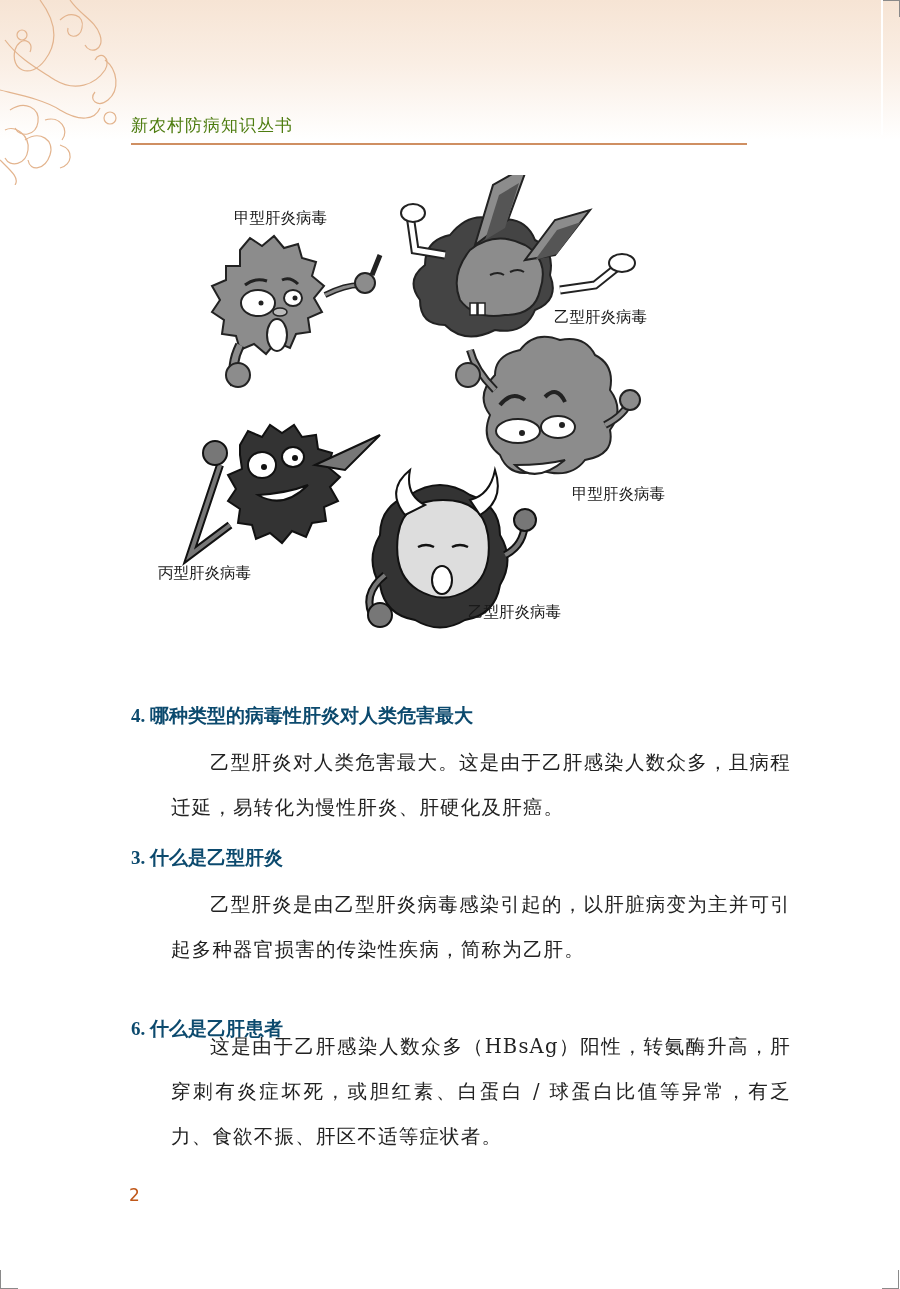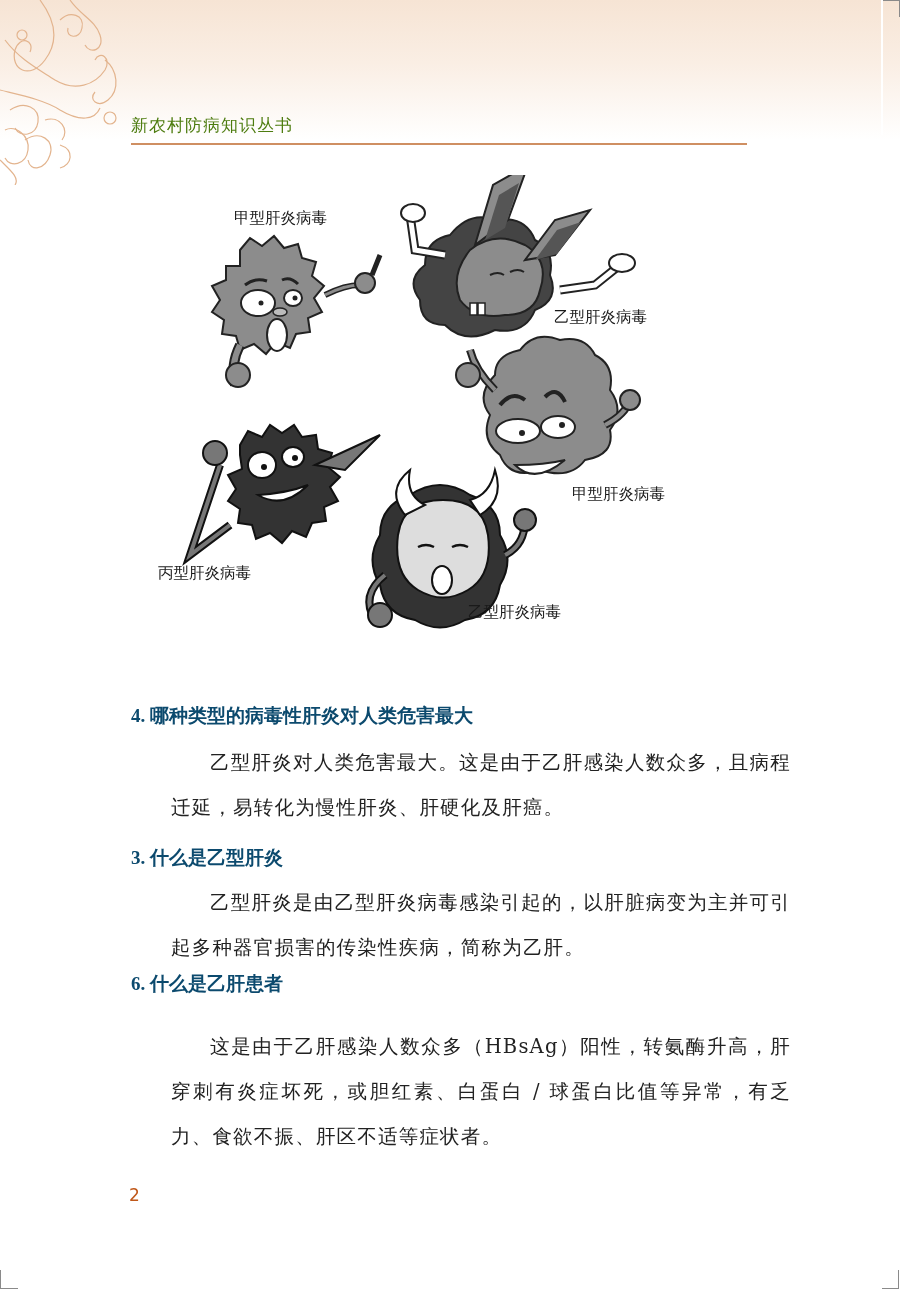--- a/index.html
+++ b/index.html
@@ -169,18 +169,18 @@
   <div class="virus-label" style="left:404px;top:132px;">乙型肝炎病毒</div>
   <div class="virus-label" style="left:8px;top:388px;">丙型肝炎病毒</div>
   <div class="virus-label" style="left:422px;top:309px;">甲型肝炎病毒</div>
   <div class="virus-label" style="left:318px;top:427px;">乙型肝炎病毒</div>
 </div>
 
 <div class="section-heading" style="top:703px;">4. 哪种类型的病毒性肝炎对人类危害最大</div>
 <div class="paragraph" style="top:740px;">乙型肝炎对人类危害最大。这是由于乙肝感染人数众多，且病程迁延，易转化为慢性肝炎、肝硬化及肝癌。</div>
 
 <div class="section-heading" style="top:845px;">3. 什么是乙型肝炎</div>
-<div class="paragraph" style="top:882px;font-family:Liberation Mono, monospace;">乙型肝炎是由乙型肝炎病毒感染引起的，以肝脏病变为主并可引起多种器官损害的传染性疾病，简称为乙肝。</div>
+<div class="paragraph" style="top:882px;">乙型肝炎是由乙型肝炎病毒感染引起的，以肝脏病变为主并可引起多种器官损害的传染性疾病，简称为乙肝。</div>
 
-<div class="section-heading" style="top:971px;">6. 什么是乙肝患者</div>
+<div class="section-heading" style="top:1016px;">6. 什么是乙肝患者</div>
 <div class="paragraph" style="top:1024px;">这是由于乙肝感染人数众多（HBsAg）阳性，转氨酶升高，肝穿刺有炎症坏死，或胆红素、白蛋白 / 球蛋白比值等异常，有乏力、食欲不振、肝区不适等症状者。</div>
 
 <div class="page-number">2</div>
 
 </body></html>

